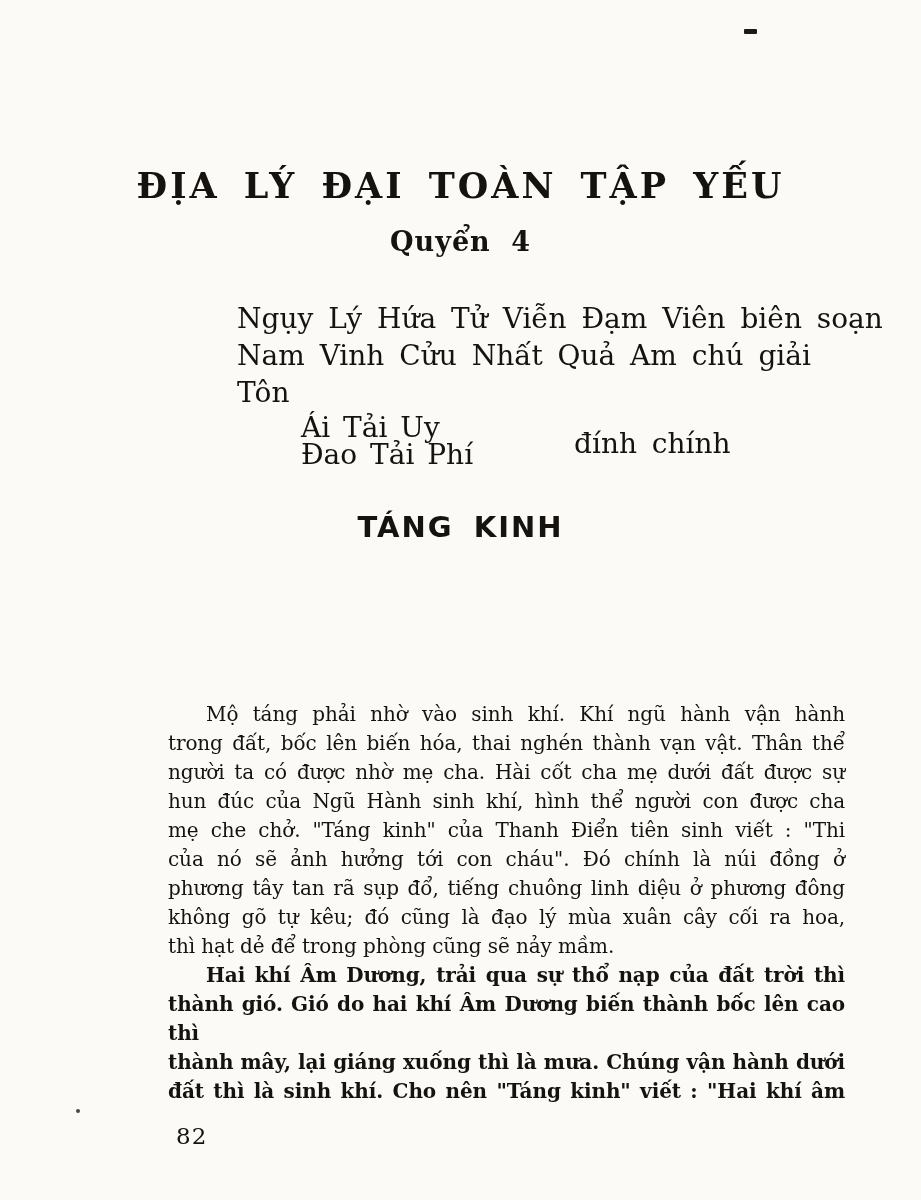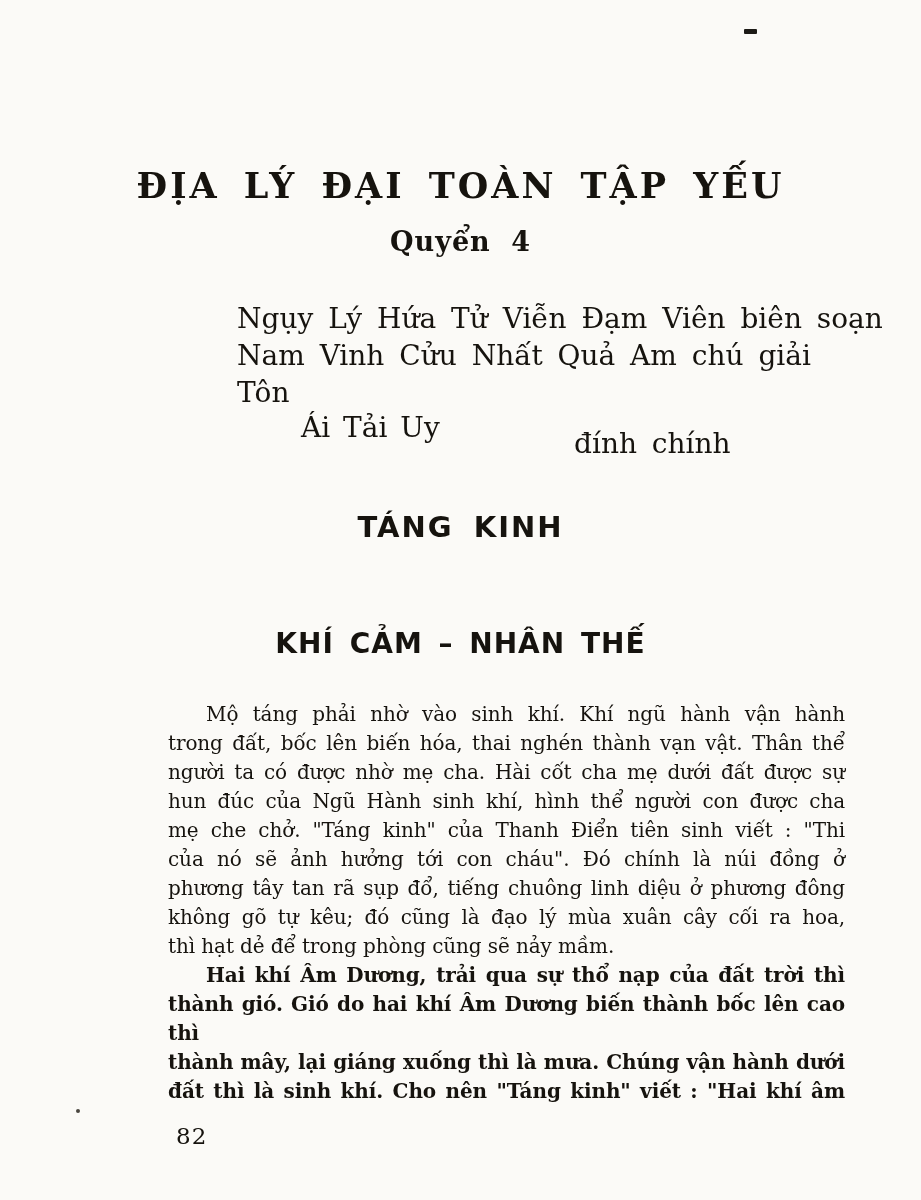--- a/index.html
+++ b/index.html
@@ -164,27 +164,27 @@
   <div class="book-title">ĐỊA LÝ ĐẠI TOÀN TẬP YẾU</div>
   <div class="volume">Quyển 4</div>
 
   <div class="credits">
     <div class="cline">Ngụy Lý Hứa Tử Viễn Đạm Viên biên soạn</div>
     <div class="cline">Nam Vinh Cửu Nhất Quả Am chú giải</div>
     <div class="cline">Tôn</div>
     <div class="names-row">
       <div class="names">
         <div class="pname">Ái Tải Uy</div>
+        <div class="pname">Đao Tải Phí</div>
       </div>
       <div class="proof-role">đính chính</div>
     </div>
   </div>
 
   <div class="chapter-title">TÁNG KINH</div>
-  <div class="section-subtitle">KHÍ CẢM – NHÂN THẾ</div>
 
   <div class="body-text">
     <div class="para1">
       <div class="tline indent">Mộ táng phải nhờ vào sinh khí. Khí ngũ hành vận hành</div>
       <div class="tline">trong đất, bốc lên biến hóa, thai nghén thành vạn vật. Thân thể</div>
       <div class="tline">người ta có được nhờ mẹ cha. Hài cốt cha mẹ dưới đất được sự</div>
       <div class="tline">hun đúc của Ngũ Hành sinh khí, hình thể người con được cha</div>
       <div class="tline">mẹ che chở. "Táng kinh" của Thanh Điển tiên sinh viết : "Thi</div>
       <div class="tline">của nó sẽ ảnh hưởng tới con cháu". Đó chính là núi đồng ở</div>
       <div class="tline">phương tây tan rã sụp đổ, tiếng chuông linh diệu ở phương đông</div>

